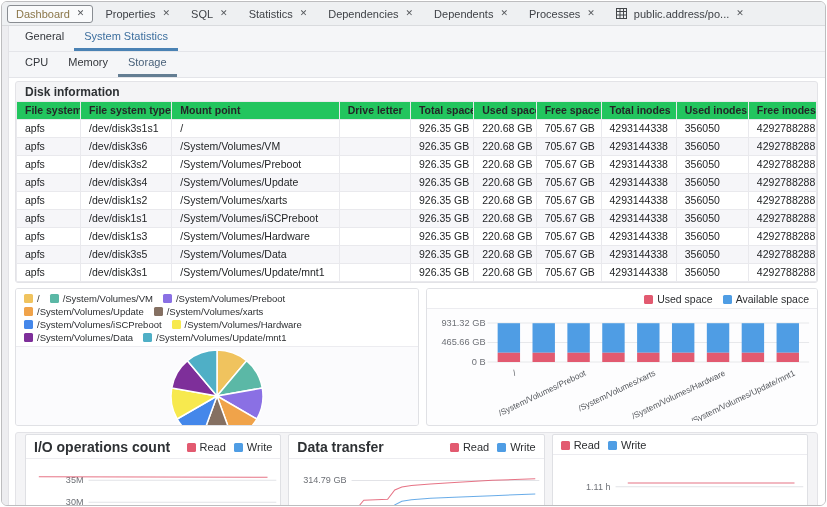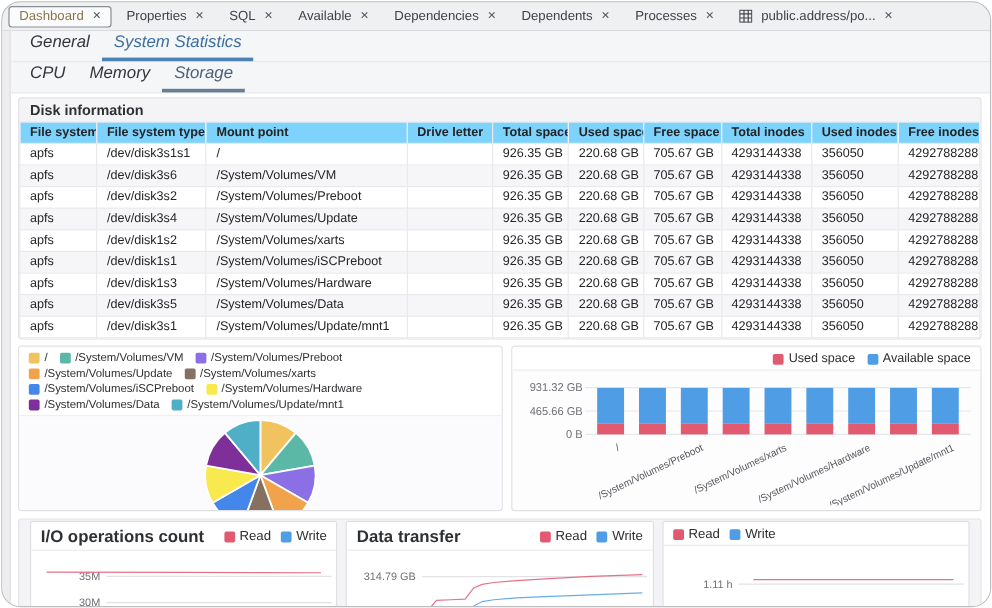--- a/index.html
+++ b/index.html
@@ -1,43 +1,43 @@
 <!DOCTYPE html>
 <html><head>
 <meta charset="utf-8">
 <style>
   * { box-sizing: border-box; margin: 0; padding: 0; }
   html,body { background:#fff; }
   body { font-family: "Liberation Sans", sans-serif; width:827px; height:507px; }
-  .window { position:relative; width:825px; height:505px; margin:1px; border:1px solid #bdbdbf; border-radius:16px; overflow:hidden; background:#fff; }
+  .window { position:relative; width:825px; height:505px; margin:1px; border:1px solid #bdbdbf; border-radius:6px; overflow:hidden; background:#fff; }
 
   
   .tabbar { height:24px; background:#eef0f2; border-bottom:1px solid #d9dbde; display:flex; align-items:center; padding-left:5px; gap:3px; }
   .tab { display:flex; align-items:center; gap:7px; padding:3px 9px; font-size:11px; color:#3f4247; white-space:nowrap; cursor:default; }
   .tab.active { background:#fafbfc; border:1px solid #898d92; border-radius:3px; padding:2px 8px; color:#8a7648; }
   .tab-close { font-size:9px; color:#55585c; line-height:1; }
   .tab-icon { display:inline-flex; }
 
   .leftstrip { position:absolute; left:0; top:24px; bottom:0; width:7px; background:#ededf0; border-right:1px solid #e2e2e6; }
   .content { position:absolute; left:7px; right:0; top:24px; bottom:0; overflow:hidden; }
 
   
   .navbar { display:flex; align-items:flex-end; background:#f5f6f8; border-bottom:1px solid #e4e5e9; padding-left:6px; height:26px; }
-  .nav-item { padding:15px 10px 6px; font-size:14px; color:#33363b; border-bottom:3px solid transparent; cursor:default; white-space:nowrap;font-style:italic; }
+  .nav-item { padding:15px 10px 6px; font-size:11px; color:#33363b; border-bottom:3px solid transparent; cursor:default; white-space:nowrap; }
   .nav1 .nav-item.active { color:#3d6f9e; border-bottom-color:#4a82b4; }
   .nav2 .nav-item.active { color:#49617a; border-bottom-color:#647e93; }
 
   .scroll { position:absolute; left:0; right:0; top:52px; bottom:0; padding:3px 7px 0 6px; background:#fff; overflow:hidden; }
 
   .panel { background:#f4f4f6; border:1px solid #e3e3e7; border-radius:3px; margin-bottom:5px; }
   .panel-title { font-size:12px; font-weight:bold; color:#2e3134; padding:3px 9px 2px; }
 
   table.grid { width:100%; border-collapse:collapse; background:#fff; table-layout:fixed; }
   table.grid th, table.grid td { border:1px solid #e9e9ed; font-size:10.5px; padding:2px 8px; text-align:left; line-height:13px; white-space:nowrap; overflow:hidden; color:#232527; }
-  table.grid th { font-weight:bold; background:#7dd3fc; }
+  table.grid th { font-weight:bold; background:#22c55e; }
   table.grid tr:nth-child(even) td { background:#f6f6f9; }
 
   .charts-row { display:flex; gap:7px; margin-bottom:6px; }
   .chart-panel { background:#fdfdfe; border:1px solid #e0e1e5; border-radius:3px; height:138px; overflow:hidden; }
   .pie-panel { width:404px; }
   .bar-panel { flex:1; }
   .legend-row { display:flex; flex-wrap:wrap; align-items:center; gap:2px 10px; padding:4px 8px 3px; border-bottom:1px solid #ececf0; font-size:9.5px; color:#2c2e31; background:#fff; }
   .legend-row.right { justify-content:flex-end; font-size:10.5px; }
   .legend-item { display:inline-flex; align-items:center; gap:4px; white-space:nowrap; }
   .legend-swatch { width:9px; height:9px; border-radius:1.5px; display:inline-block; }
@@ -63,21 +63,21 @@
       </div>
       <div class="tab">
         <span class="tab-label">Properties</span>
         <span class="tab-close">✕</span>
       </div>
       <div class="tab">
         <span class="tab-label">SQL</span>
         <span class="tab-close">✕</span>
       </div>
       <div class="tab">
-        <span class="tab-label">Available</span>
+        <span class="tab-label">Statistics</span>
         <span class="tab-close">✕</span>
       </div>
       <div class="tab">
         <span class="tab-label">Dependencies</span>
         <span class="tab-close">✕</span>
       </div>
       <div class="tab">
         <span class="tab-label">Dependents</span>
         <span class="tab-close">✕</span>
       </div>

